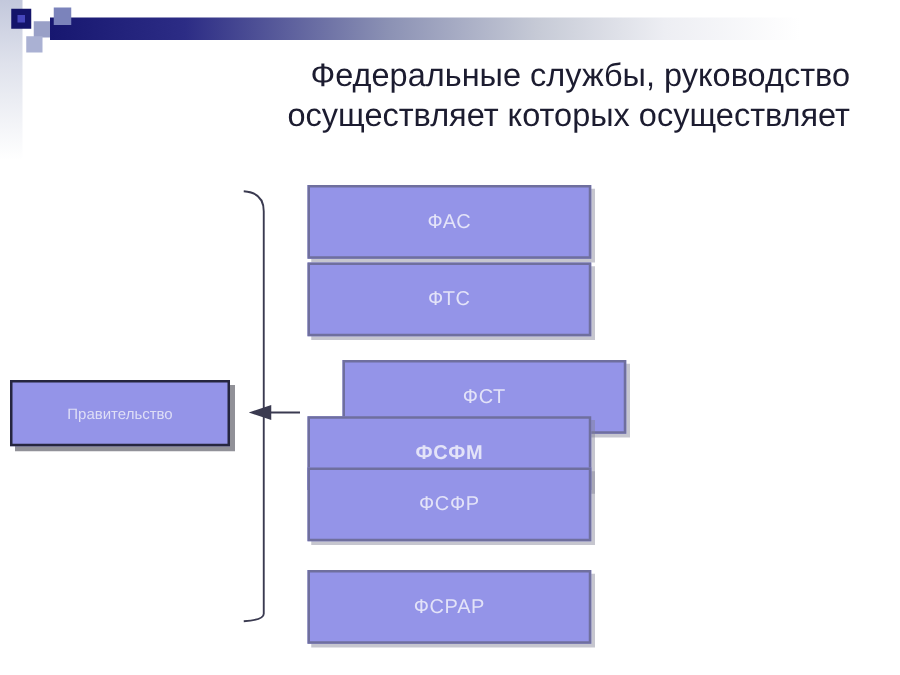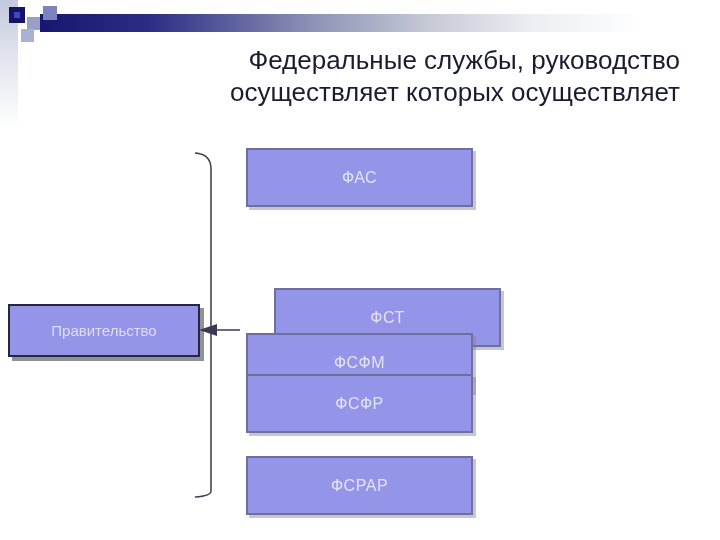--- a/index.html
+++ b/index.html
@@ -18,40 +18,40 @@
   .sq-slate{left:43px;top:6px;width:14px;height:14px;background:#7b83bb;}
   .sq-gray{left:27px;top:17px;width:13px;height:13px;background:#99a0c7;}
   .sq-light{left:21px;top:29px;width:13px;height:13px;background:#aab1d3;}
   
   .title{
     position:absolute;left:40px;top:44px;width:640px;text-align:right;
     color:#1c1c30;font-size:26px;line-height:32px;font-weight:400;z-index:4;
   }
   
   .gov-box{
-    position:absolute;left:8px;top:304px;width:192px;height:53px;box-sizing:border-box;
+    position:absolute;left:8px;top:304px;width:176px;height:53px;box-sizing:border-box;
     background:#9494e8;border:2px solid #26263f;
     box-shadow:4px 4px 0 rgba(72,72,84,0.6);
     display:flex;align-items:center;justify-content:center;
-    color:#dedef6;font-size:15px;
+    color:#dedef6;font-size:12px;
   }
   
   .brace{position:absolute;left:185px;top:145px;z-index:3;}
   
   .svc-box{
     position:absolute;left:246px;width:227px;height:59px;box-sizing:border-box;
     background:#9494e8;border:2px solid #6f6f9e;
     box-shadow:3px 3px 0 rgba(128,128,148,0.45);
     display:flex;align-items:center;justify-content:center;
     color:#e3e3f8;font-size:16px;letter-spacing:0.5px;
   }
   .svc-0{top:148px;}
   .svc-1{top:210px;}
   .svc-2{top:288px;margin-left:28px;}
-  .svc-3{top:333px;}
+  .svc-3{top:333px;font-weight:bold;}
   .svc-4{top:374px;}
   .svc-5{top:456px;}
 </style>
 </head>
 <body>
 
 <div class="slide">
 
   <div class="band"></div>
   <div class="bar"></div>
@@ -73,20 +73,23 @@
     <polygon points="14,185 32,179 32,191" fill="#3a3a50"></polygon>
   </svg>
 
   <div class="gov-box">
     <span>Правительство</span>
   </div>
 
   <div class="svc-box svc-0">
     <span>ФАС</span>
   </div>
+  <div class="svc-box svc-1">
+    <span>ФТС</span>
+  </div>
   <div class="svc-box svc-2">
     <span>ФСТ</span>
   </div>
   <div class="svc-box svc-3">
     <span>ФСФМ</span>
   </div>
   <div class="svc-box svc-4">
     <span>ФСФР</span>
   </div>
   <div class="svc-box svc-5">

